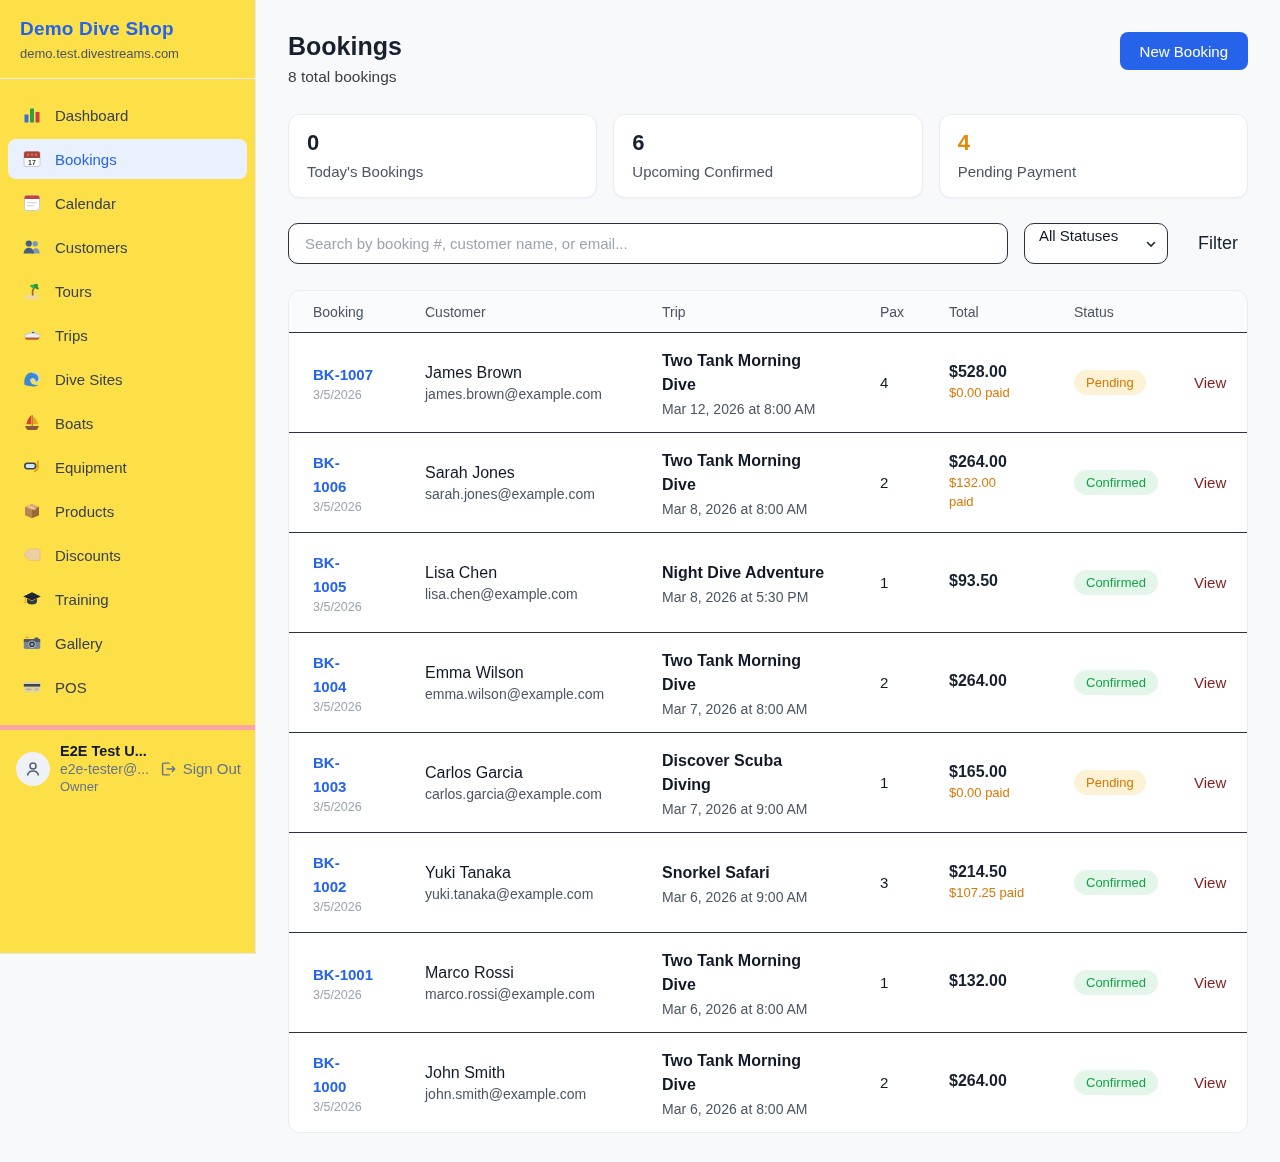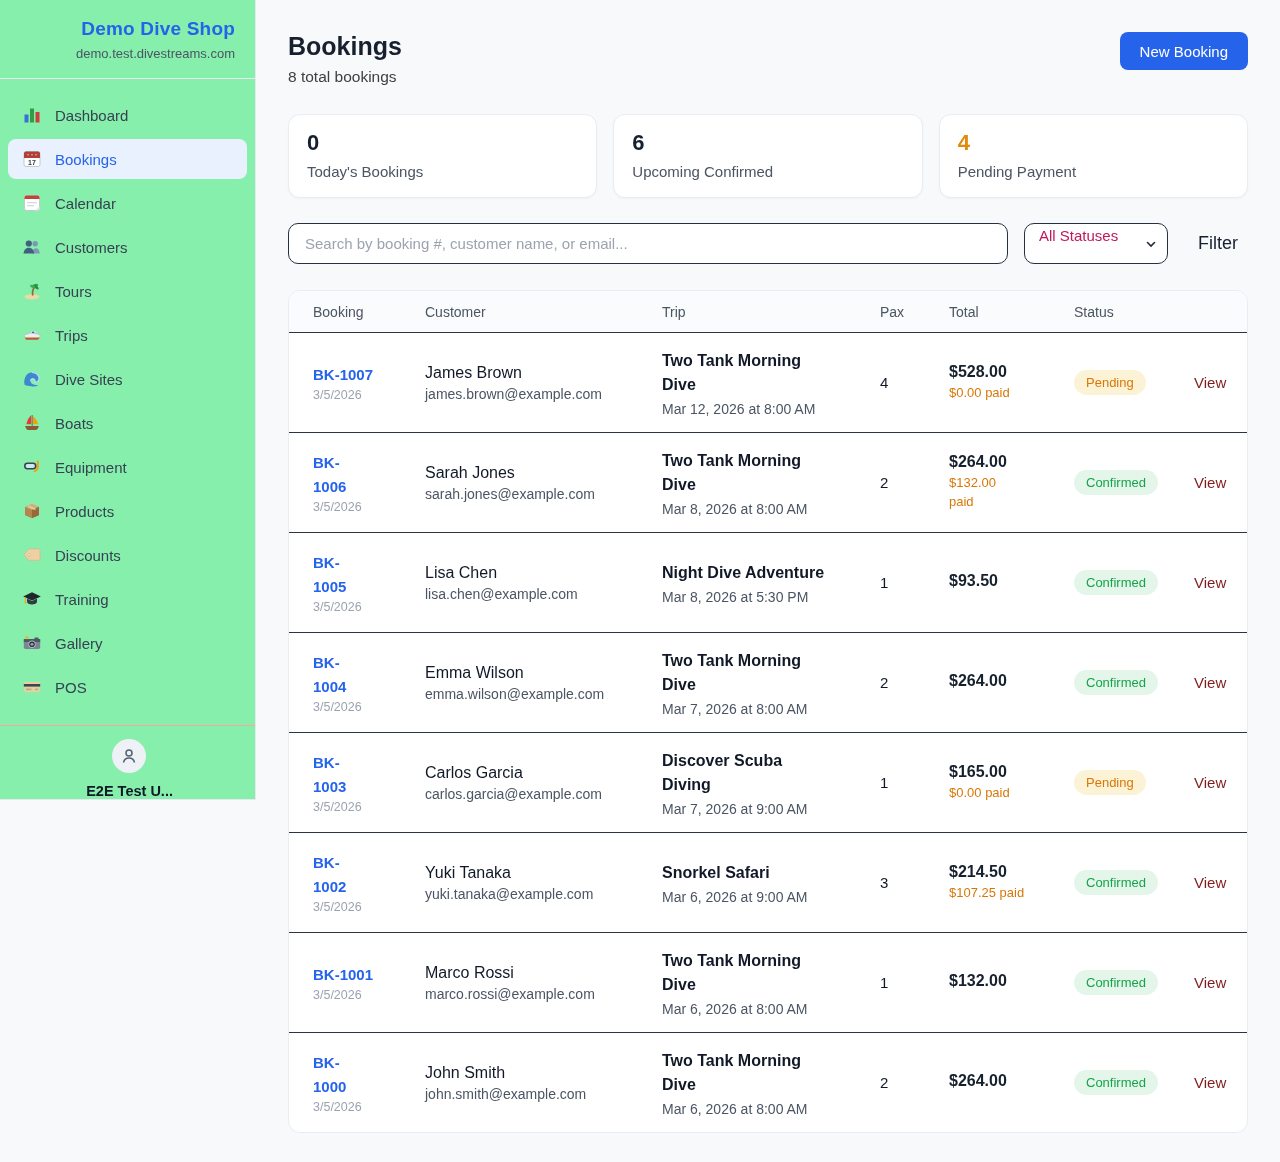--- a/index.html
+++ b/index.html
@@ -9,42 +9,41 @@
     height:1162px;
     font-family:"Liberation Sans","DejaVu Sans",sans-serif;
     background:#f7f9fb;
     color:#111827;
     overflow:hidden;
     position:relative;
   }
   
   .sidebar {
     position:absolute; left:0; top:0;
-    width:256px; height:800px;
-    background:#86efac;
+    width:256px; height:954px;
+    background:#fde047;
     border-right:1px solid #e5e9ef;
     border-bottom:1px solid #e5e9ef;
     overflow:hidden;
-    text-align:right;
   }
   .brand { padding:18px 20px 17px; border-bottom:1px solid #e7ebf0; }
   .brand-name { font-size:19px; font-weight:700; color:#2563eb; letter-spacing:.2px; }
   .brand-domain { font-size:13px; color:#4b5563; margin-top:6px; }
   .nav { padding:16px 8px 8px; }
   .nav-item {
     display:flex; align-items:center; gap:13px;
     height:40px; margin-bottom:4px; padding:0 8px 0 14px;
     border-radius:8px; font-size:15px; color:#374151; cursor:pointer;
   }
   .nav-item.active { background:#e9f1fe; color:#2563eb; font-weight:500; }
   .i { width:20px; height:20px; flex:none; display:block; }
   .user {
-    border-top:1px solid #fca5a5; margin-top:6px;
+    border-top:5px solid #fca5a5; margin-top:6px;
     padding:13px 14px 13px 16px;
-    display:flex; align-items:center; gap:10px;flex-direction:column;
+    display:flex; align-items:center; gap:10px;
   }
   .avatar {
     width:34px; height:34px; border-radius:50%; background:#eef1f5;
     display:flex; align-items:center; justify-content:center; flex:none;
   }
   .u-meta { min-width:0; }
   .u-name { font-size:14.5px; font-weight:700; color:#111827; white-space:nowrap; }
   .u-email { font-size:14px; color:#64748b; margin-top:2px; white-space:nowrap; }
   .u-role { font-size:13px; color:#64748b; margin-top:2px; }
   .signout {
@@ -75,21 +74,21 @@
     flex:1; height:41px; border:1.5px solid #27313f; border-radius:10px;
     padding:0 16px; font-size:15px; font-family:inherit; color:#111827;
     background:#fff; outline:none;
   }
   .search-input::placeholder { color:#9ca3af; }
   .select-wrap { position:relative; width:144px; margin-left:16px; flex:none; }
   .status-select {
     width:100%; height:41px; border:1.5px solid #27313f; border-radius:10px;
     background:#fff; appearance:none; -webkit-appearance:none;
     padding:0 30px 16px 14px; font-size:15px; font-weight:500;
-    font-family:inherit; color:#be185d; cursor:pointer; outline:none;
+    font-family:inherit; color:#0f172a; cursor:pointer; outline:none;
   }
   .select-wrap .chev { position:absolute; right:11px; top:15px; pointer-events:none; }
   .filter-label { margin-left:30px; margin-right:10px; font-size:18px; font-weight:500; color:#16202e; cursor:pointer; }
   
   .table-card {
     margin-top:26px; background:#fff; border:1px solid #e9edf2;
     border-radius:12px; overflow:hidden;
   }
   .t-grid {
     display:grid;

